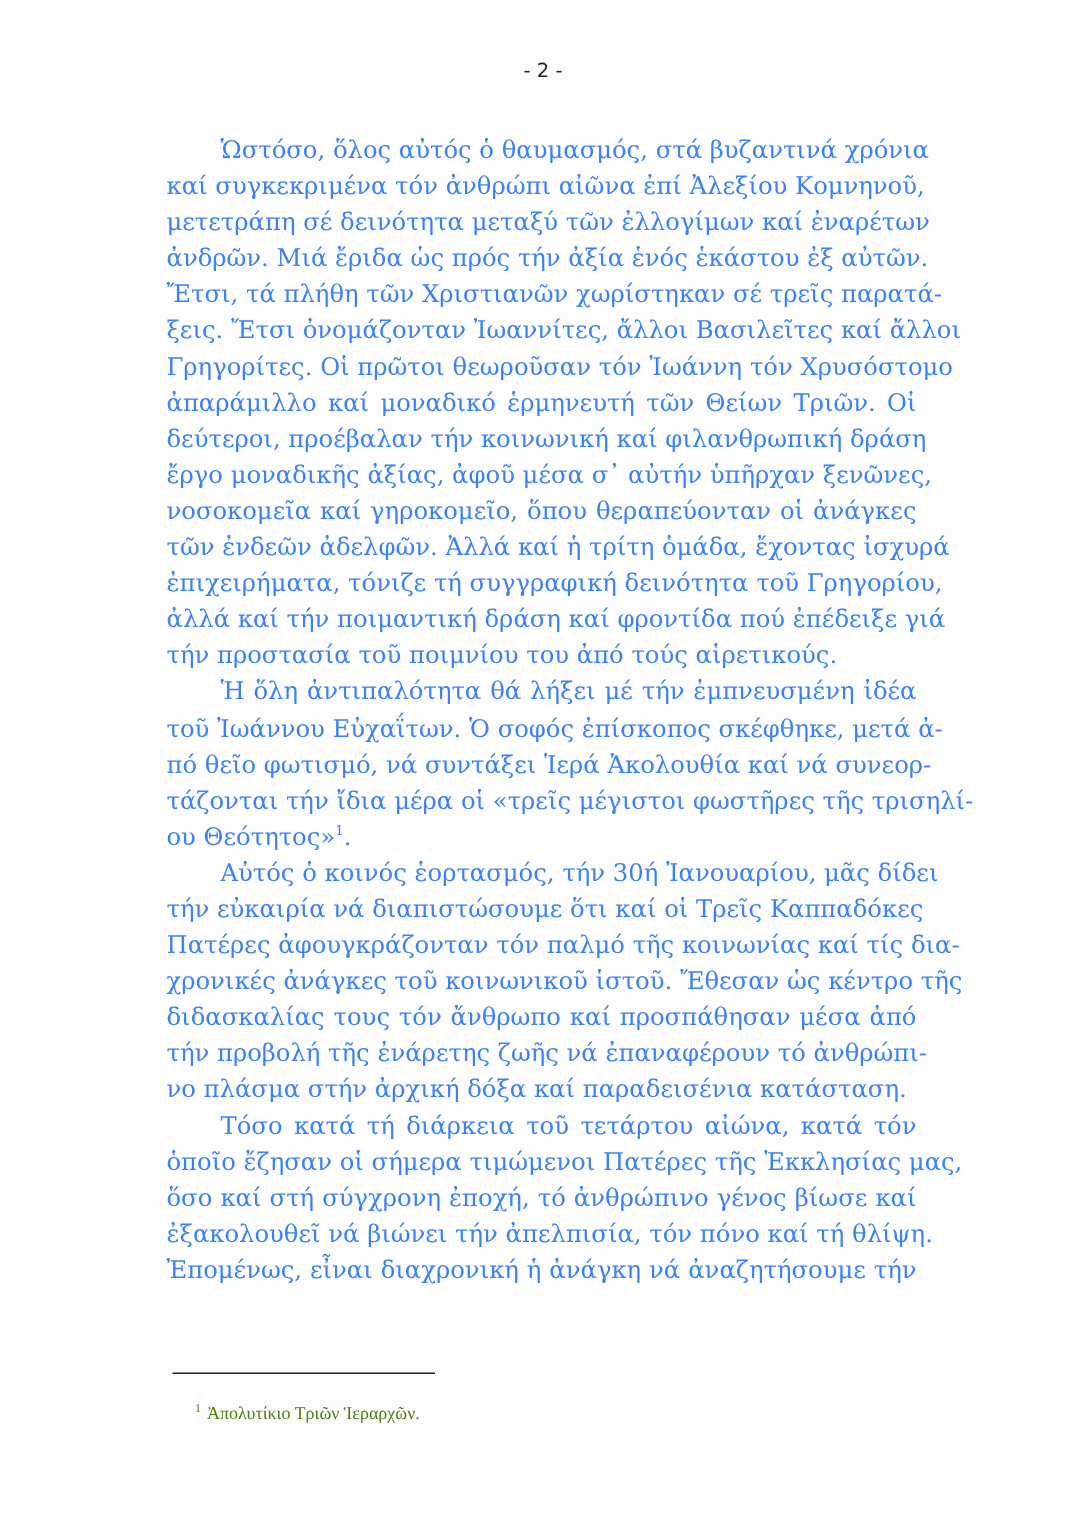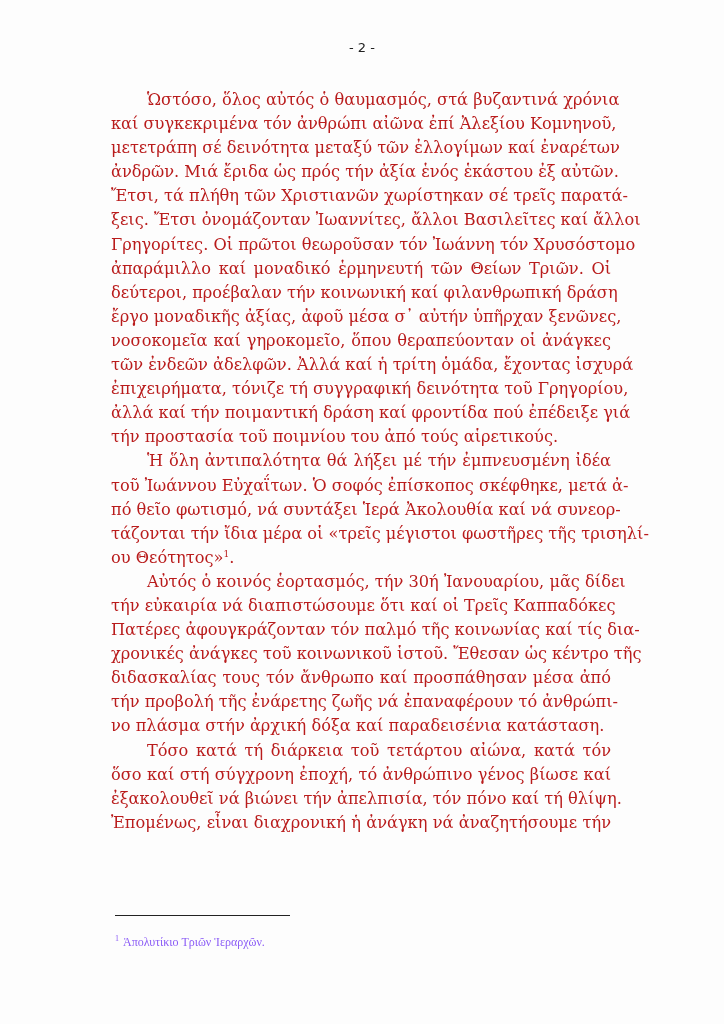--- a/index.html
+++ b/index.html
@@ -4,33 +4,33 @@
   <style>
     html, body { margin: 0; padding: 0; background: #ffffff; }
     body { width: 724px; height: 1024px; position: relative; overflow: hidden; }
     .page { position: absolute; left: 0; top: 0; width: 724px; height: 1024px; background: #fdfdfd; }
     .page-number {
       position: absolute; left: 0; width: 724px; top: 40px; text-align: center;
       font-family: "DejaVu Sans", sans-serif; font-size: 13px; color: #222;
     }
     .body-text {
       position: absolute; left: 111px; top: 88px; width: 500px;
-      font-family: "DejaVu Serif", serif; font-size: 16.2px; line-height: 24.1px; color: #b91c1c;
+      font-family: "DejaVu Serif", serif; font-size: 16.2px; line-height: 24.1px; color: #3b82f6;
     }
     .line { display: block; white-space: nowrap; text-align: justify; text-align-last: justify; height: 24.1px; }
     .line.last { text-align-last: left; }
     .line.indent { padding-left: 36px; }
     sup { font-size: 9px; line-height: 0; vertical-align: super; }
     .footnote-rule {
       position: absolute; left: 115px; top: 915px; width: 175px; height: 0;
       border-top: 1px solid #222;
     }
     .footnote {
-      position: absolute; left: 115px; top: 935px;
-      font-family: "Liberation Serif", serif; font-size: 12px; color: #8b5cf6;
+      position: absolute; left: 130px; top: 935px;
+      font-family: "Liberation Serif", serif; font-size: 12px; color: #4d7c0f;
     }
     .footnote sup { font-size: 8px; margin-right: 4px; }
   </style>
 </head>
 <body>
 
 <div class="page">
   <div class="page-number">- 2 -</div>
 
   <div class="body-text">
@@ -66,20 +66,21 @@
       <span class="line">τήν εὐκαιρία νά διαπιστώσουμε ὅτι καί οἱ Τρεῖς Καππαδόκες</span>
       <span class="line">Πατέρες ἀφουγκράζονταν τόν παλμό τῆς κοινωνίας καί τίς δια-</span>
       <span class="line">χρονικές ἀνάγκες τοῦ κοινωνικοῦ ἱστοῦ. Ἔθεσαν ὡς κέντρο τῆς</span>
       <span class="line">διδασκαλίας τους τόν ἄνθρωπο καί προσπάθησαν μέσα ἀπό</span>
       <span class="line">τήν προβολή τῆς ἐνάρετης ζωῆς νά ἐπαναφέρουν τό ἀνθρώπι-</span>
       <span class="line last">νο πλάσμα στήν ἀρχική δόξα καί παραδεισένια κατάσταση.</span>
     </div>
 
     <div>
       <span class="line indent">Τόσο κατά τή διάρκεια τοῦ τετάρτου αἰώνα, κατά τόν</span>
+      <span class="line">ὁποῖο ἔζησαν οἱ σήμερα τιμώμενοι Πατέρες τῆς Ἐκκλησίας μας,</span>
       <span class="line">ὅσο καί στή σύγχρονη ἐποχή, τό ἀνθρώπινο γένος βίωσε καί</span>
       <span class="line">ἐξακολουθεῖ νά βιώνει τήν ἀπελπισία, τόν πόνο καί τή θλίψη.</span>
       <span class="line">Ἐπομένως, εἶναι διαχρονική ἡ ἀνάγκη νά ἀναζητήσουμε τήν</span>
     </div>
   </div>
 
   <div class="footnote-rule"></div>
   <div class="footnote">
     <sup>1</sup><span>Ἀπολυτίκιο Τριῶν Ἱεραρχῶν.</span>
   </div>

